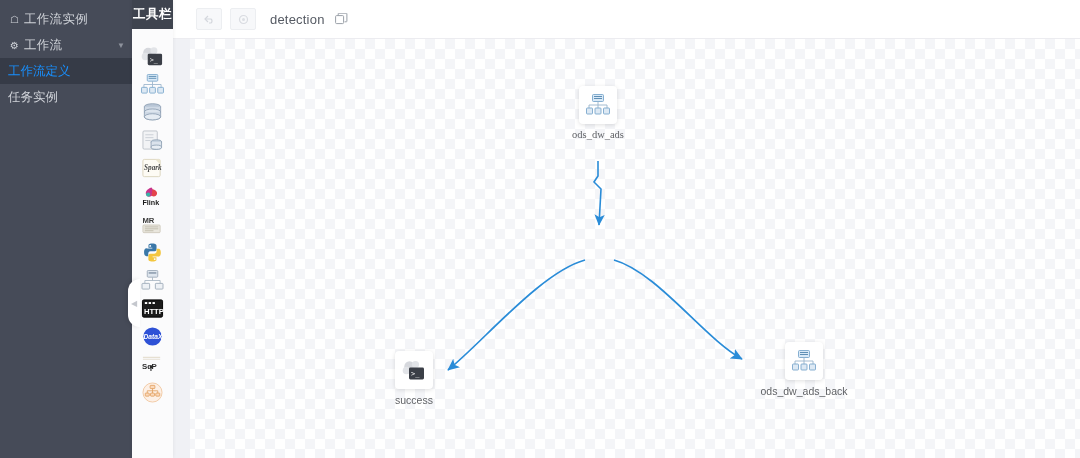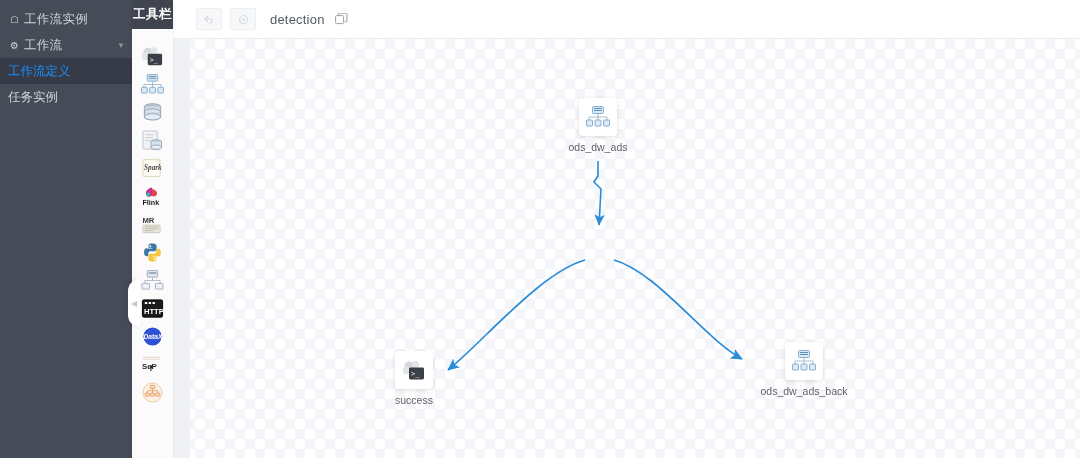--- a/index.html
+++ b/index.html
@@ -231,21 +231,21 @@
           </marker>
         </defs>
 
         <path d="M463,122 L463,137 L459,143 L466,150 L464,186" fill="none" stroke="#2a8cd8" stroke-width="1.6" marker-end="url(#arr)"></path>
 
         <path d="M450,221 C406,233 348,303 313,331" fill="none" stroke="#2a8cd8" stroke-width="1.7" marker-end="url(#arr)"></path>
 
         <path d="M479,221 C522,233 570,300 607,320" fill="none" stroke="#2a8cd8" stroke-width="1.7" marker-end="url(#arr)"></path>
       </svg>
 
-      <div class="node" style="left:444px; top:59px;">
+      <div class="node" style="left:444px; top:47px;font-family:Liberation Serif, serif;">
         <div class="node-box">
           <svg width="24" height="22" viewBox="0 0 24 22">
             <rect x="6.5" y="0.5" width="11" height="7" rx="1" fill="#d9e9f7" stroke="#7ba7cc" stroke-width="0.9"></rect>
             <rect x="8" y="2" width="8" height="1" fill="#5f8fb5"></rect>
             <rect x="8" y="4" width="8" height="1" fill="#5f8fb5"></rect>
             <path d="M12 7.5 V11 M3 11 H21 M3 11 V14 M12 11 V14 M21 11 V14" stroke="#9ab4cc" stroke-width="0.9" fill="none"></path>
             <rect x="0.5" y="14" width="6" height="6" rx="0.8" fill="#dde9f4" stroke="#7ba7cc" stroke-width="0.9"></rect>
             <rect x="9" y="14" width="6" height="6" rx="0.8" fill="#dde9f4" stroke="#7ba7cc" stroke-width="0.9"></rect>
             <rect x="17.5" y="14" width="6" height="6" rx="0.8" fill="#dde9f4" stroke="#7ba7cc" stroke-width="0.9"></rect>
           </svg>

